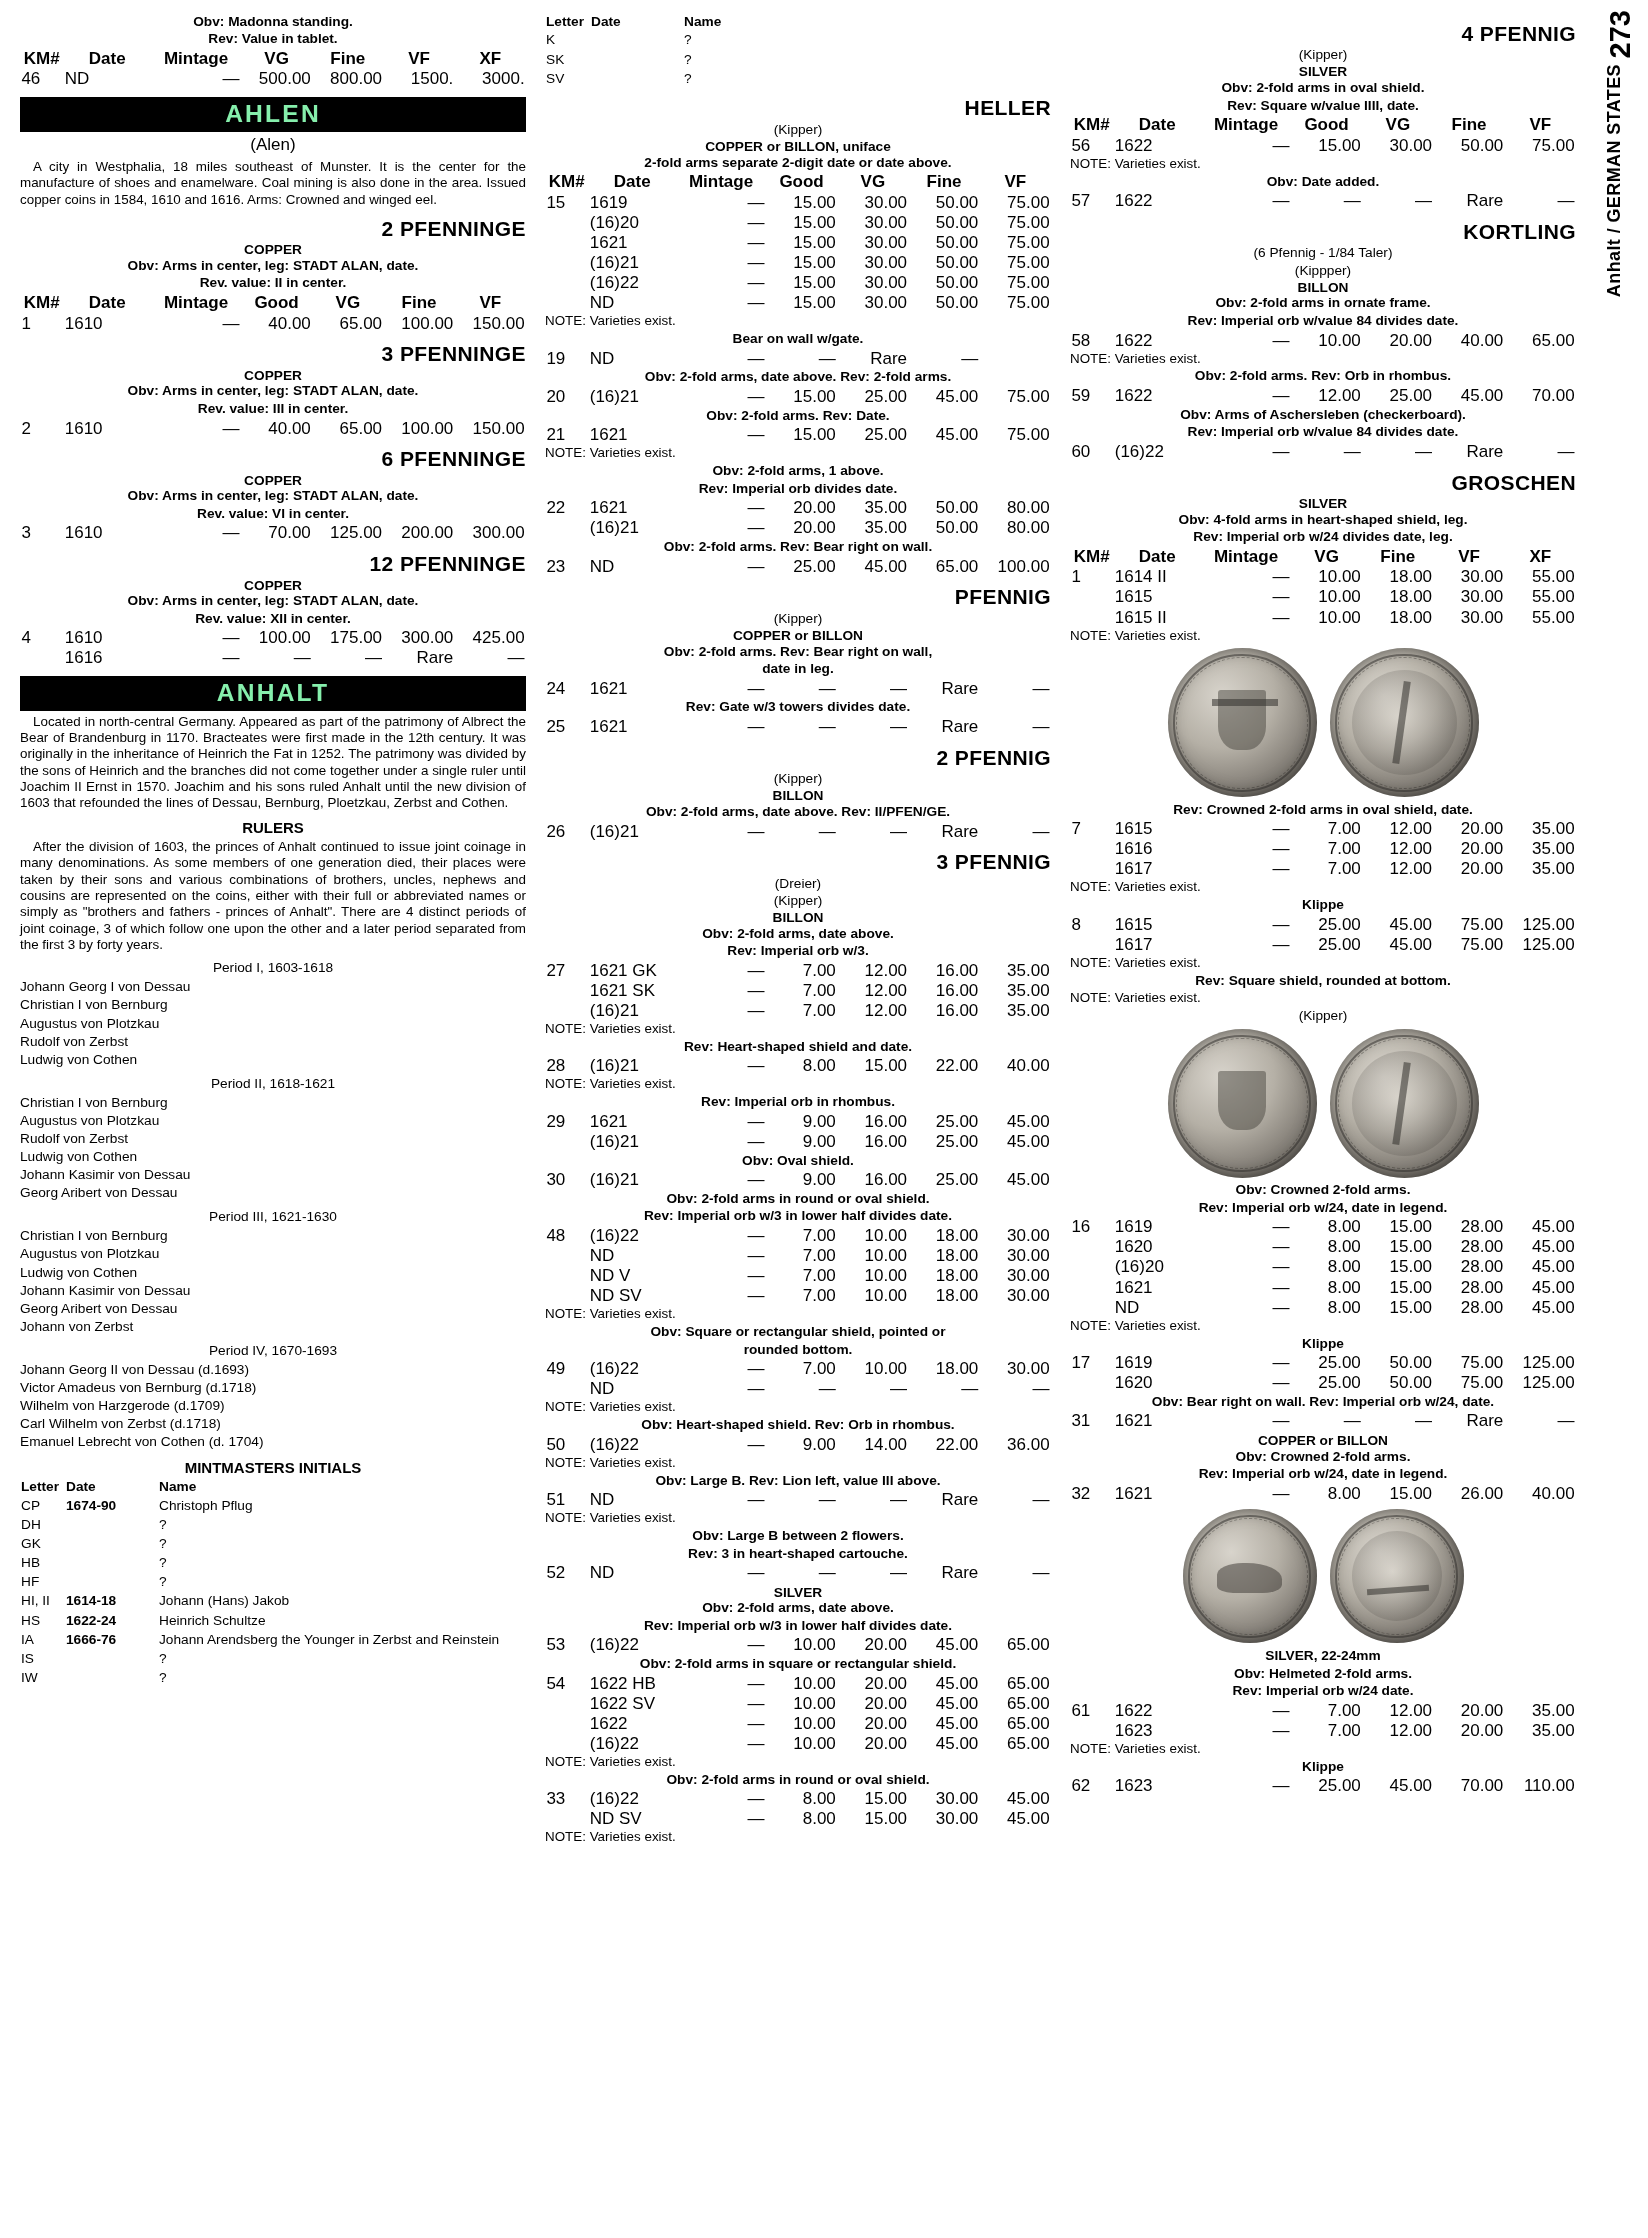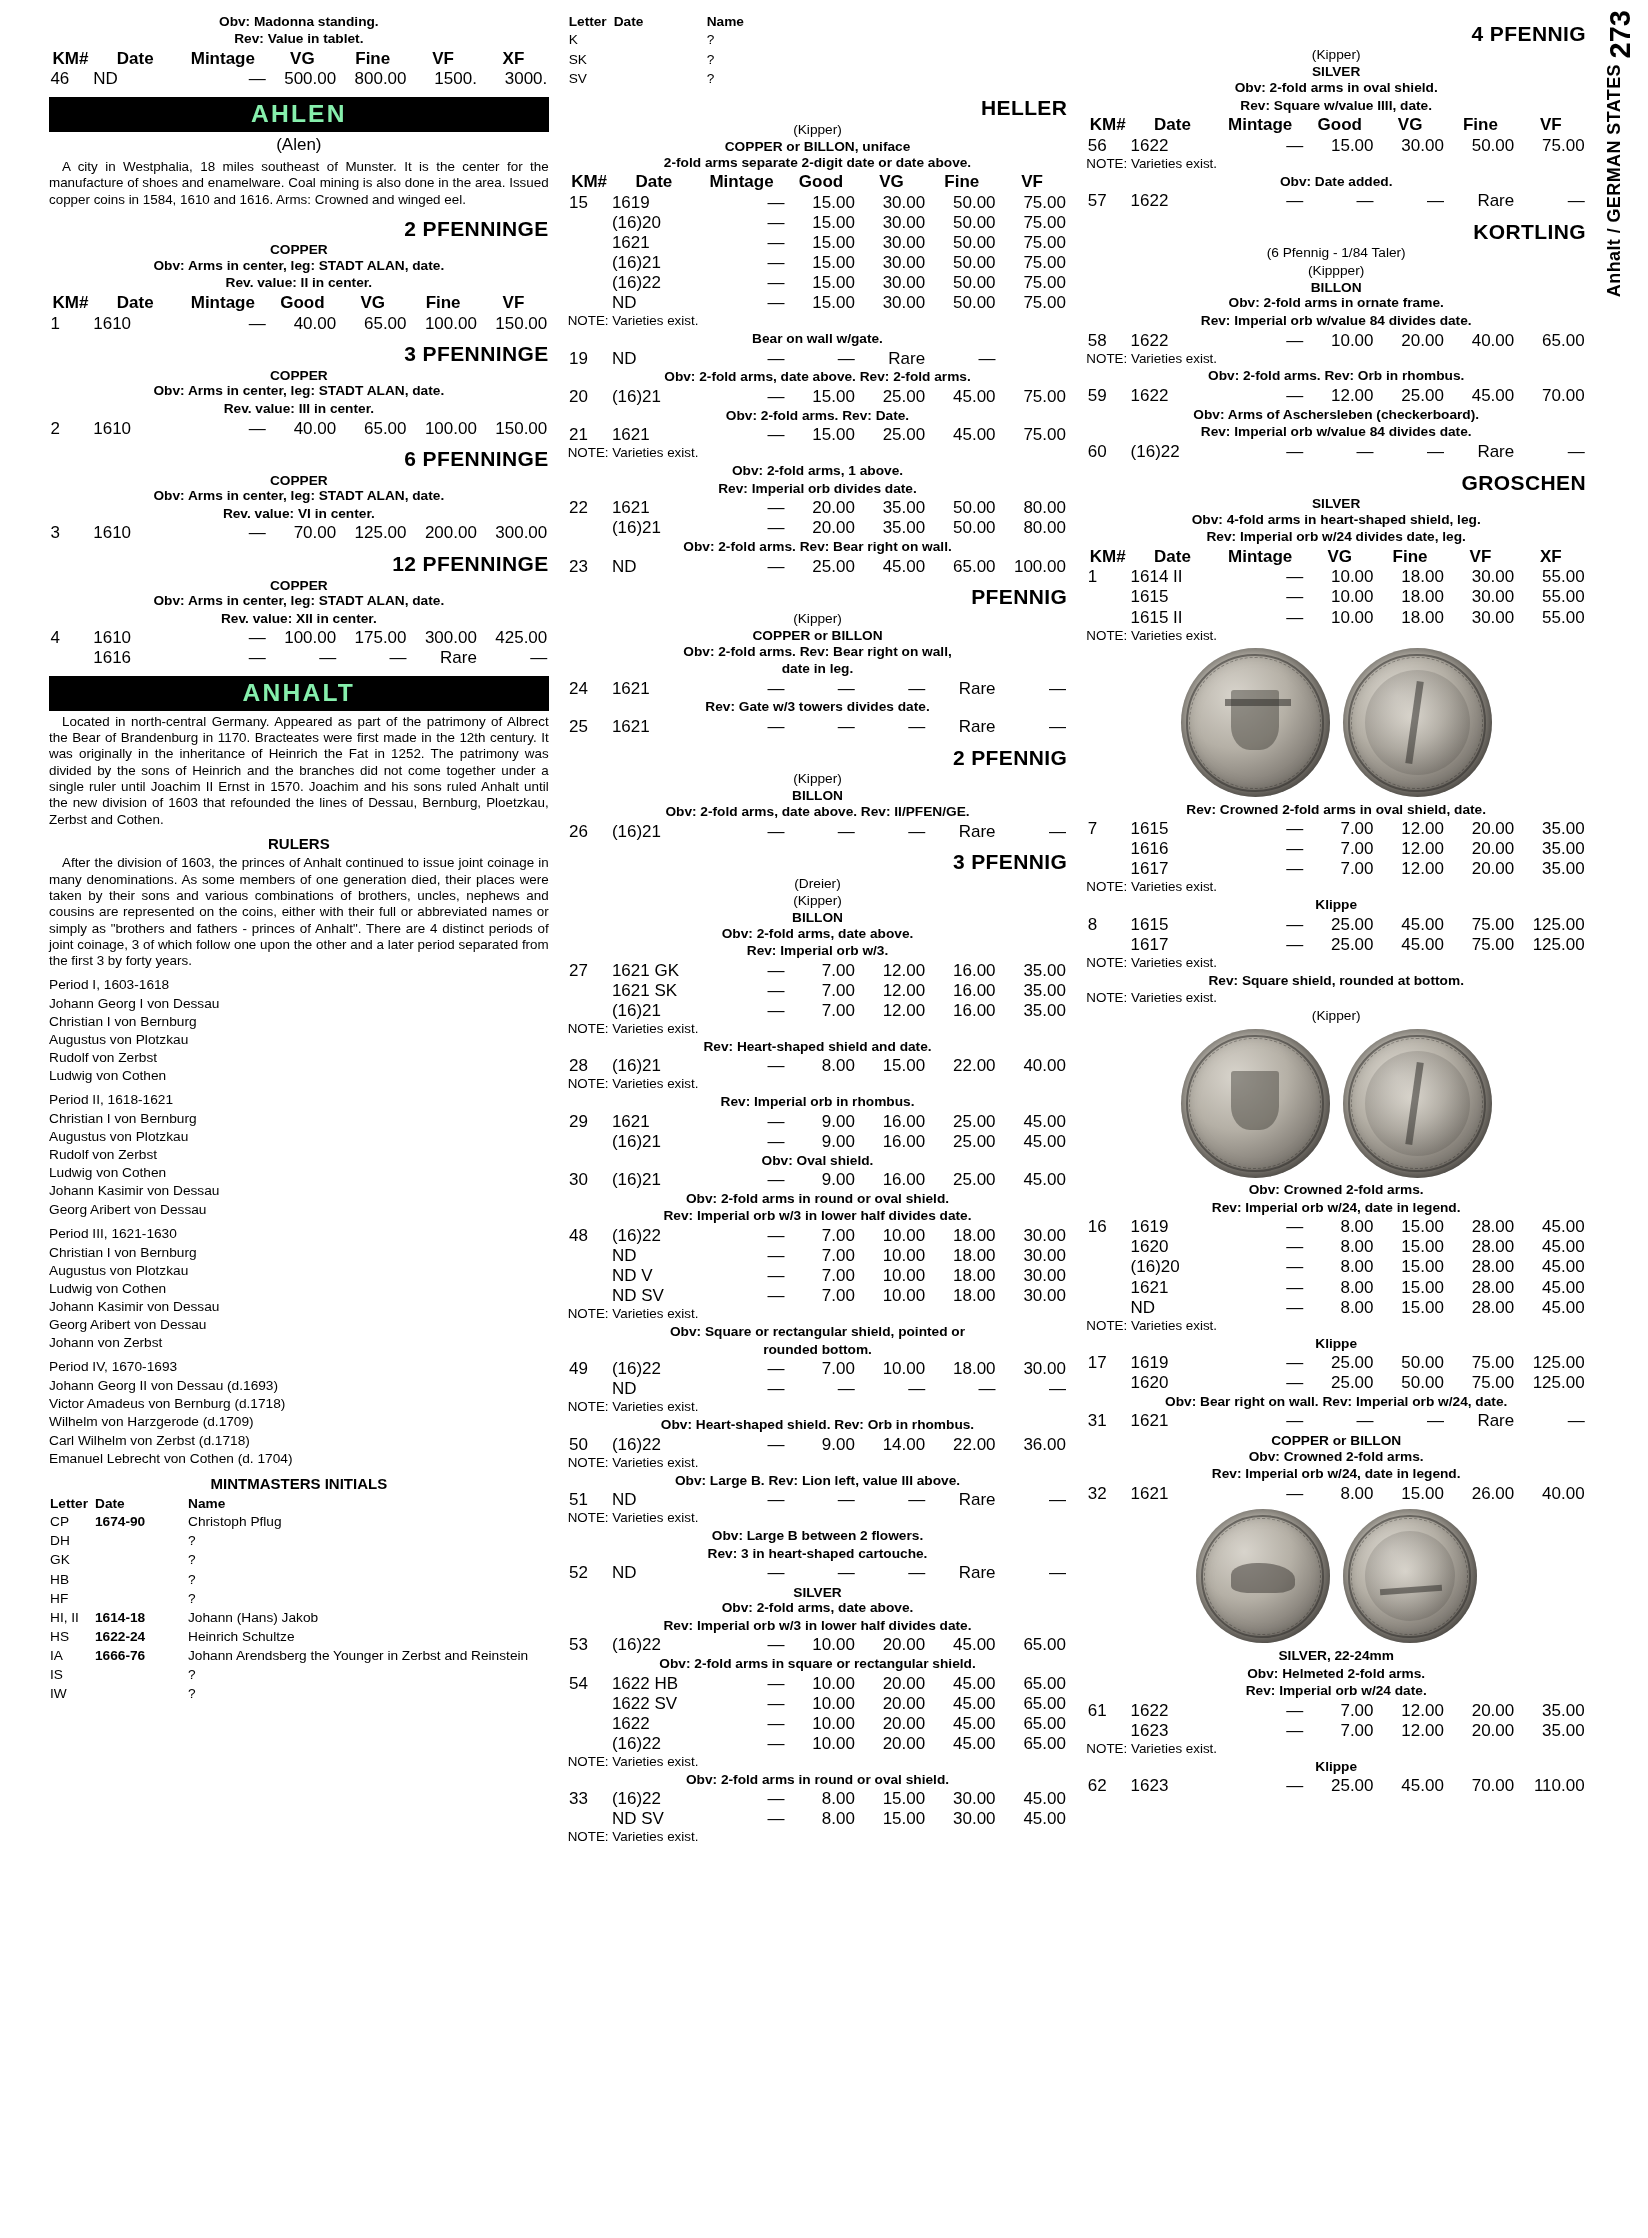--- a/index.html
+++ b/index.html
@@ -14,21 +14,20 @@
   .page {
     position: relative;
     width: 1649px;
     min-height: 2239px;
     padding: 13px 20px 7.2px 20px;
   }
   .cols {
     display: flex;
     gap: 19px;
     align-items: flex-start;
-    margin-left: 29px;
   }
   .col { width: 518px; }
   .col.c1 { width: 506px; }
   .col.c2 { width: 506px; }
   .col.c3 { width: 549px; padding-right: 43px; }
 
   
   .sidetab {
     position: absolute;
     right: 5.8px;
@@ -123,20 +122,21 @@
   .c-km { width: 42px; text-align: left; }
   .c-date { width: 85px; text-align: left; }
   .c-mint { width: 87px; text-align: right; }
   .c-v { width: 69px; text-align: right; }
   th.c-km { text-align: left; }
   th.c-date { text-align: left; }
 
   .note { font-size: 13.4px; margin: 0 0 2.9px 0; }
 
   .rulers-period {
+    text-align: center;
     font-size: 13.7px;
     margin: 7.2px 0 2.9px 0;
   }
   ul.rulers { list-style: none; margin: 0 0 1.4px 0; padding: 0; }
   ul.rulers li { font-size: 13.7px; line-height: 1.32; }
 
   table.mm {
     width: 100%;
     border-collapse: collapse;
     font-size: 13.7px;

